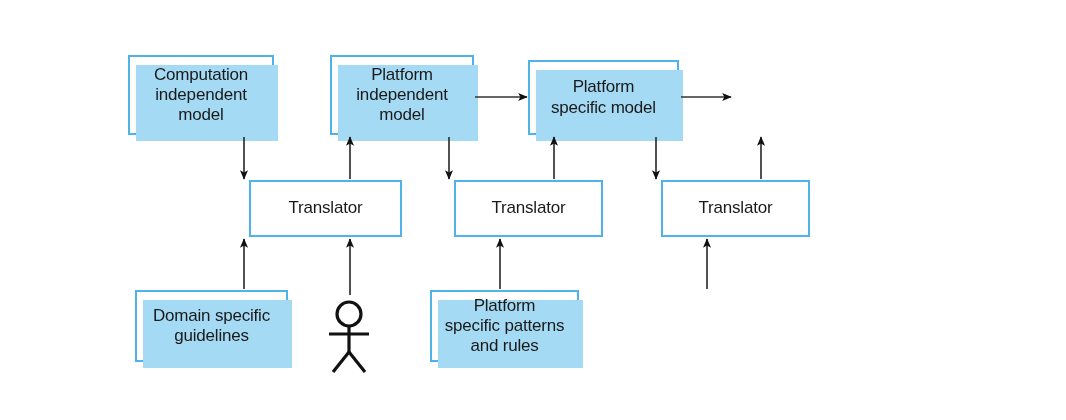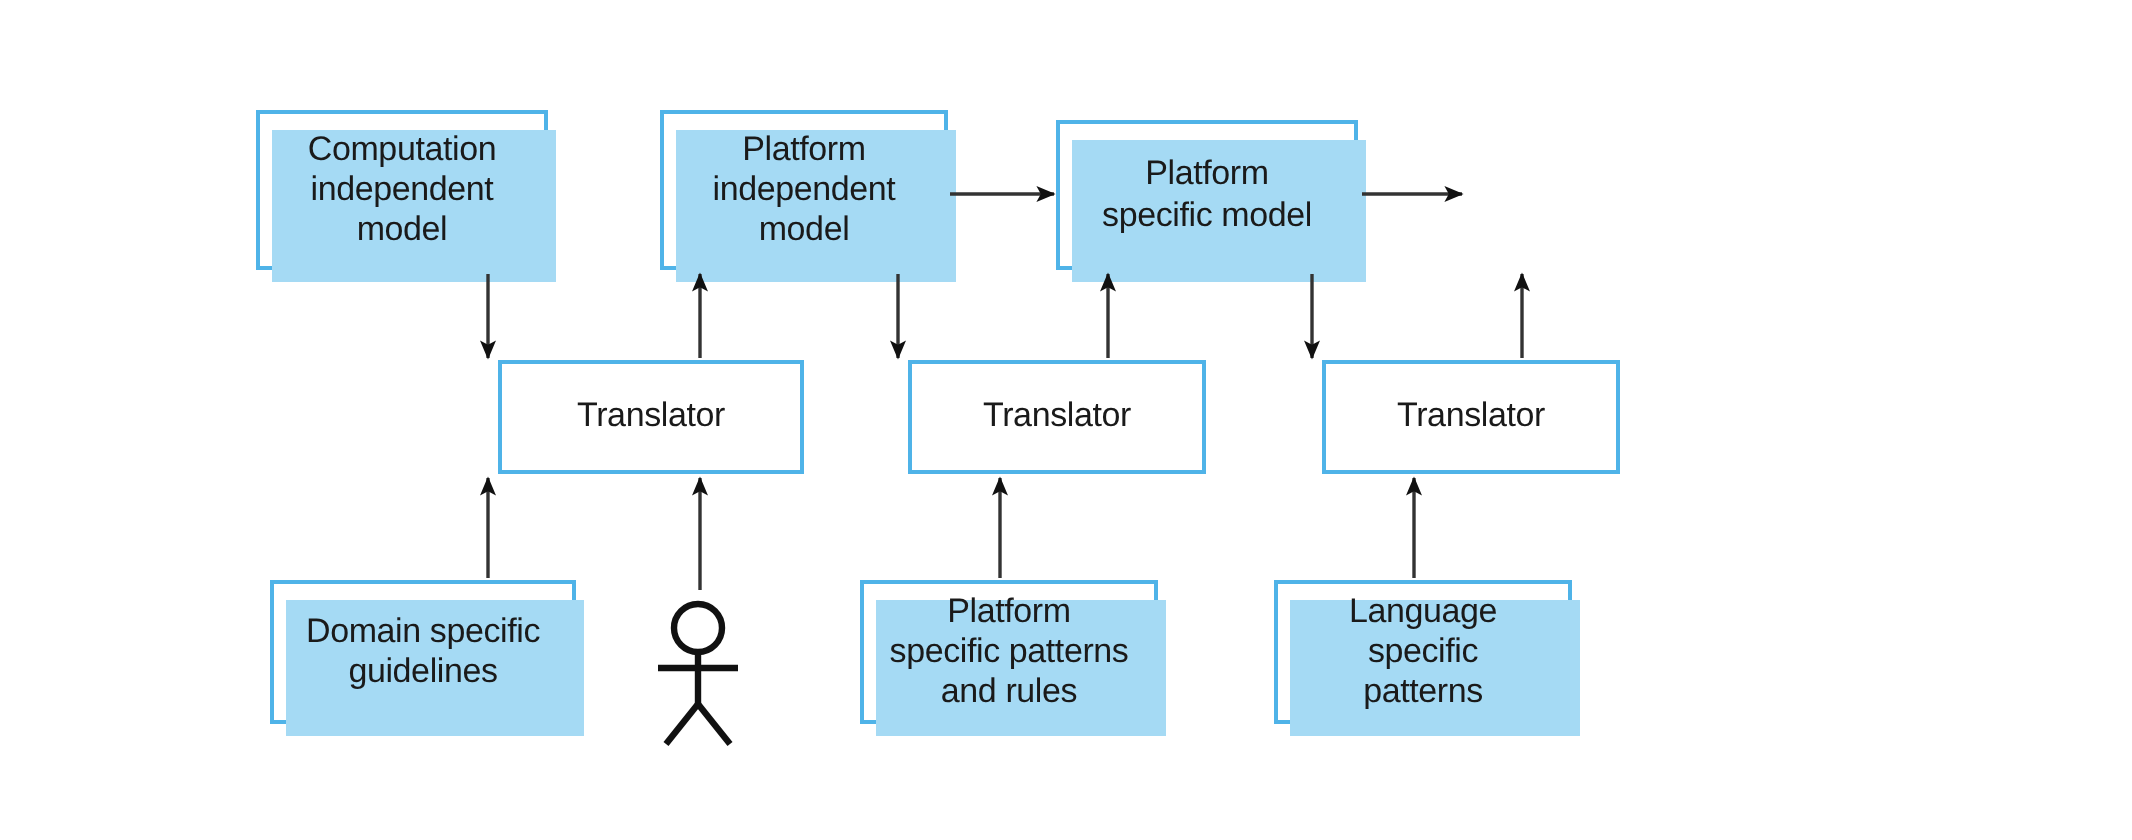--- a/index.html
+++ b/index.html
@@ -98,25 +98,20 @@
   </div>
   <div class="node shadowed" style="left: 135px; top: 290px; width: 153px; height: 72px; border-color: rgb(79, 179, 232);">
     <span class="label">Domain specific
 guidelines</span>
   </div>
   <div class="node shadowed" style="left: 430px; top: 290px; width: 149px; height: 72px; border-color: rgb(79, 179, 232);">
     <span class="label">Platform
 specific patterns
 and rules</span>
   </div>
-  <div class="node shadowed" style="left: 637px; top: 290px; width: 149px; height: 72px; border-color: rgb(79, 179, 232);">
-    <span class="label">Language
-specific
-patterns</span>
-  </div>
 
   <svg class="actor" width="64" height="80" viewBox="0 0 64 80" id="actor-svg" style="left: 317px; top: 300px;">
     <circle cx="32" cy="14" r="12" fill="none" stroke="#111111" stroke-width="3.2"></circle>
     <line x1="32" y1="26" x2="32" y2="52" stroke="#111111" stroke-width="3.2"></line>
     <line x1="12" y1="34" x2="52" y2="34" stroke="#111111" stroke-width="3.2"></line>
     <line x1="32" y1="52" x2="16" y2="72" stroke="#111111" stroke-width="3.2"></line>
     <line x1="32" y1="52" x2="48" y2="72" stroke="#111111" stroke-width="3.2"></line>
   </svg>
 
   <svg class="wires">

